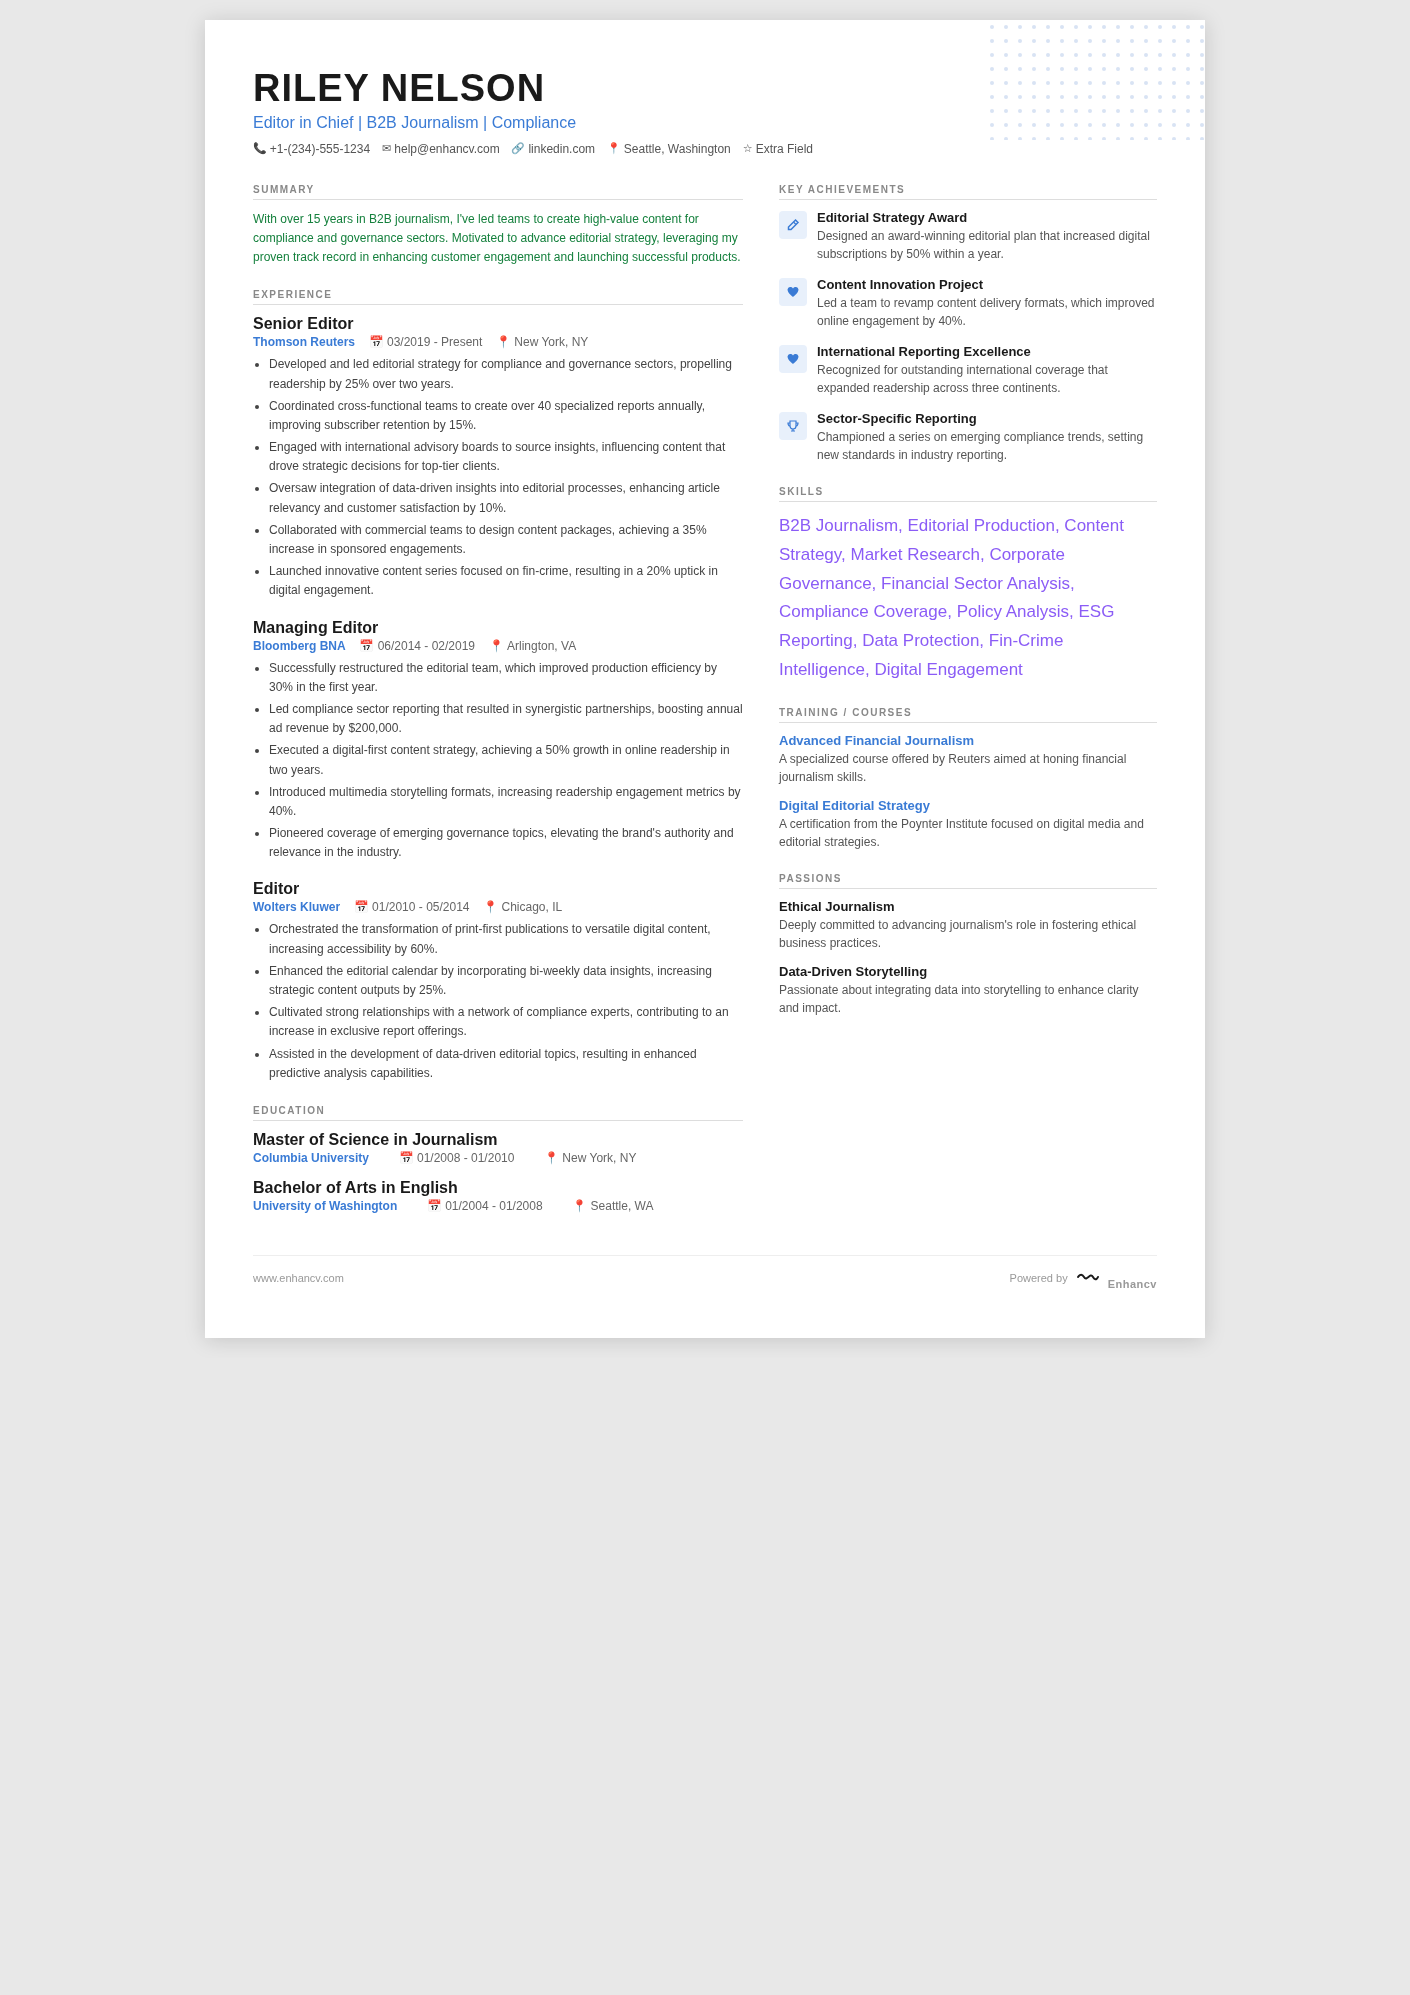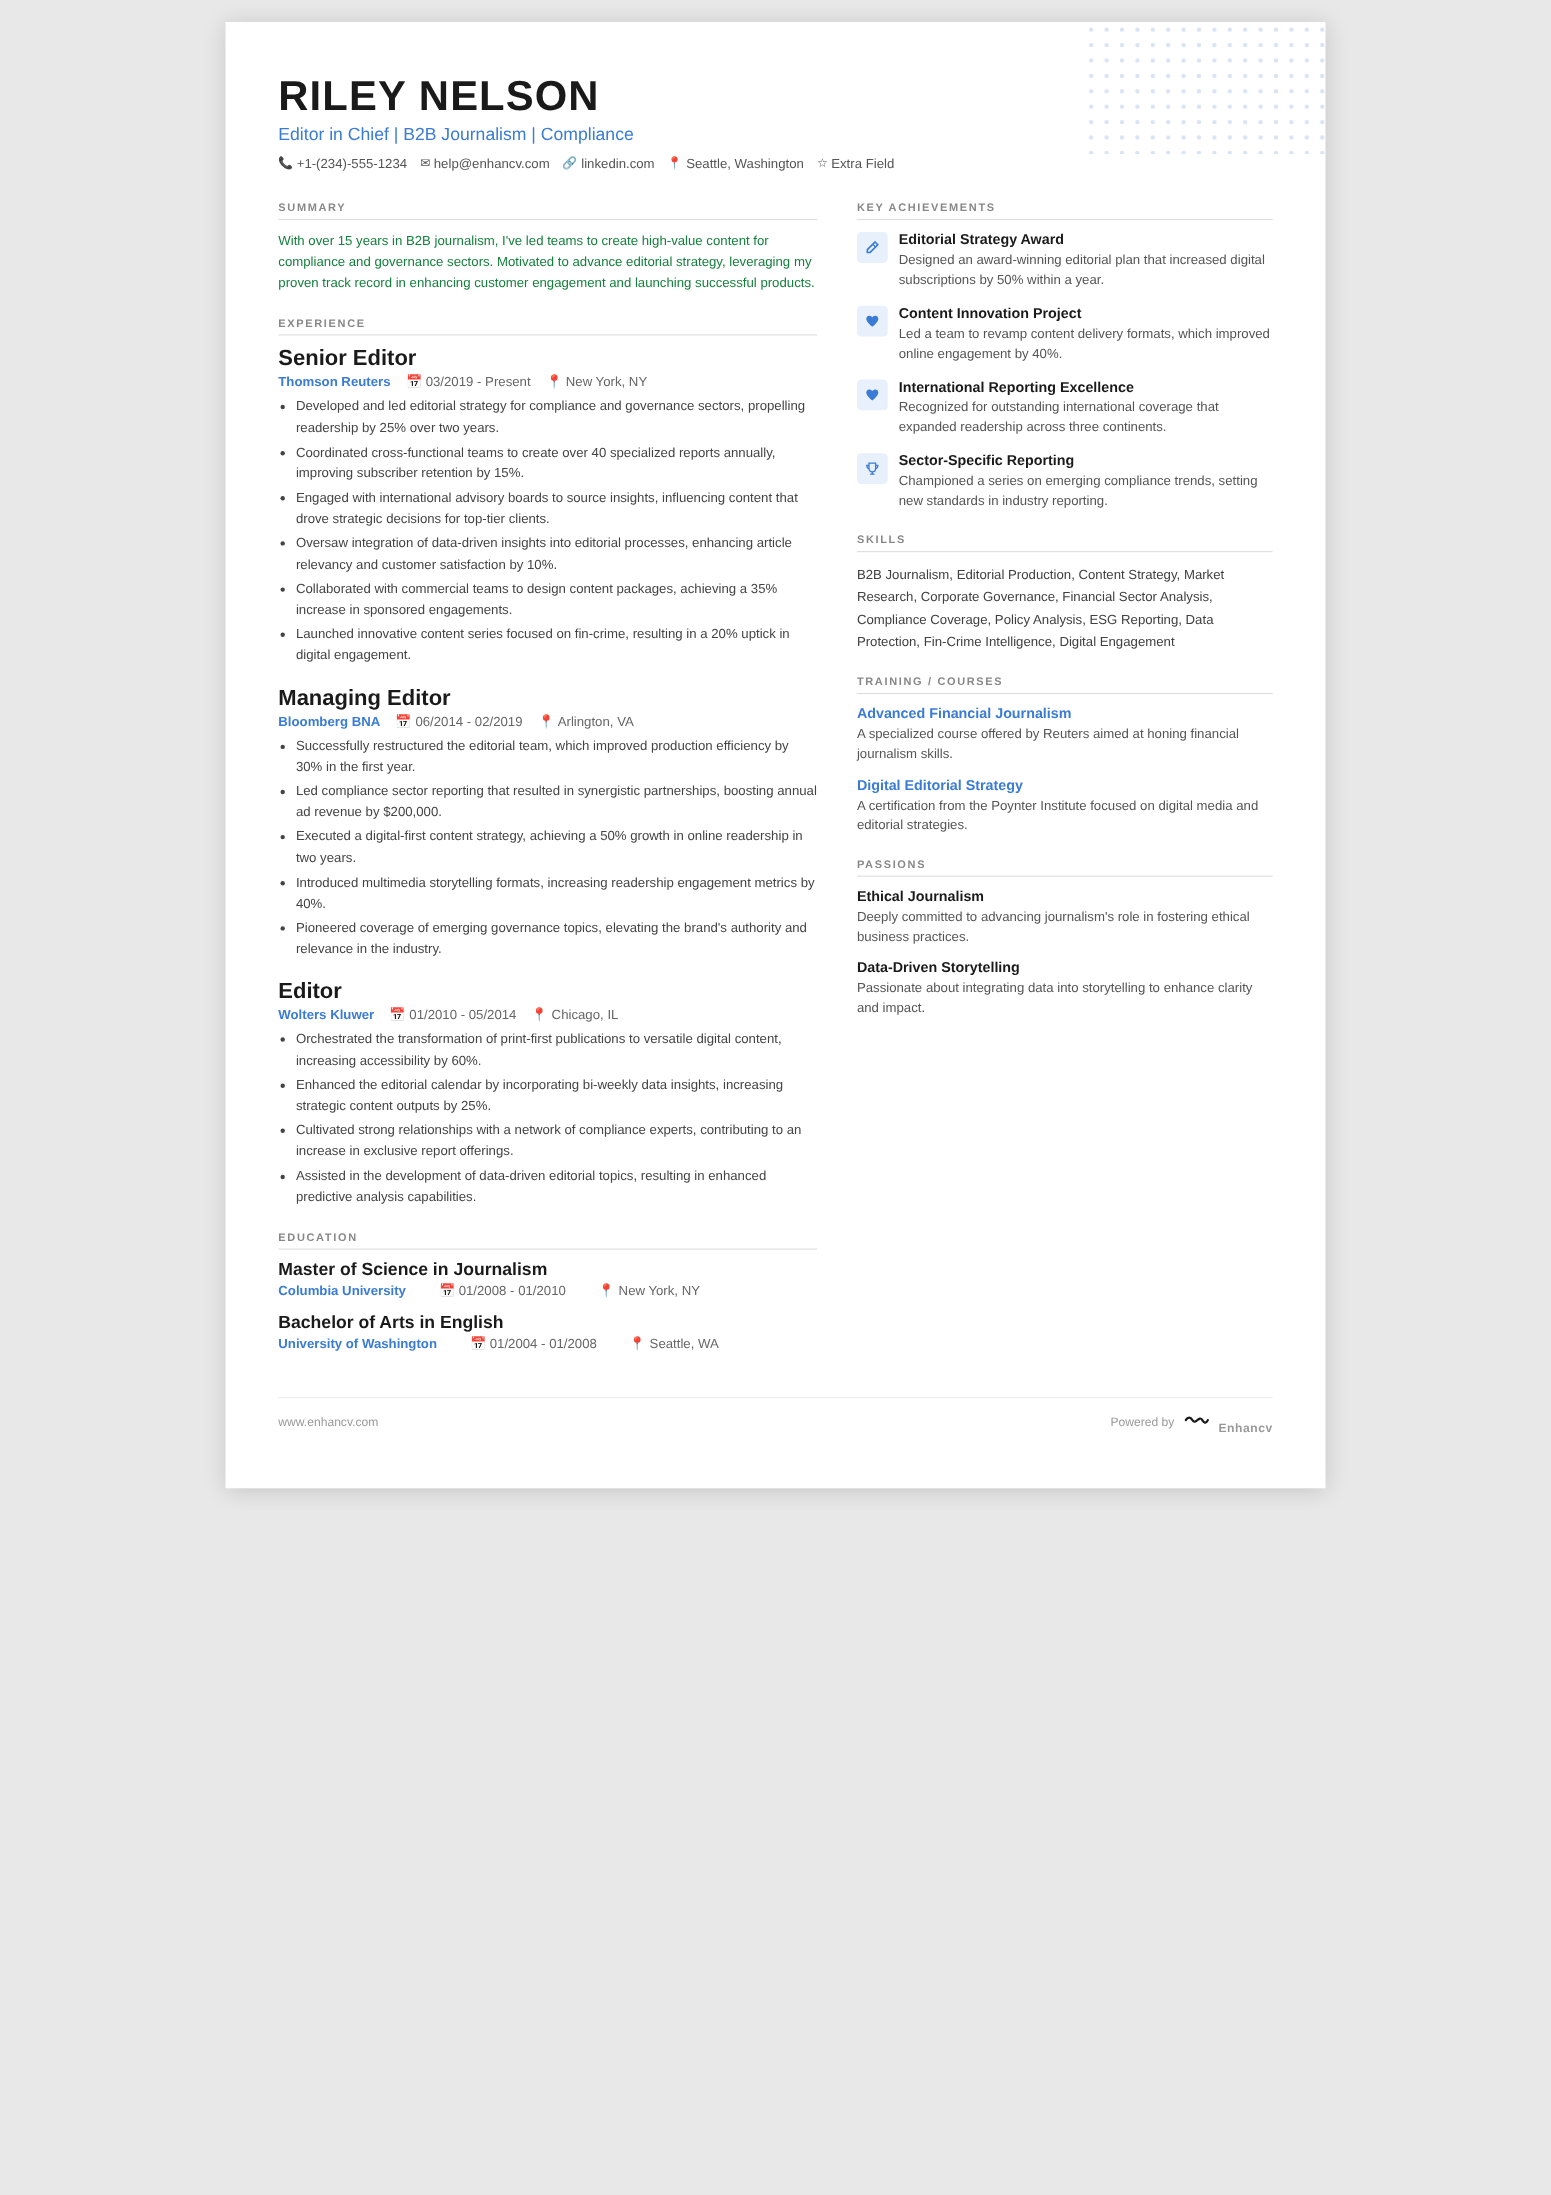--- a/index.html
+++ b/index.html
@@ -93,21 +93,21 @@
     .summary-text {
       font-size: 12px;
       color: #15803d;
       line-height: 1.6;
     }
     
     .job {
       margin-bottom: 18px;
     }
     .job-title {
-      font-size: 20px;
+      font-size: 16px;
       font-weight: 700;
       color: #1a1a1a;
       margin-bottom: 2px;
     }
     .job-meta {
       display: flex;
       align-items: center;
       gap: 14px;
       margin-bottom: 6px;
       font-size: 12px;
@@ -210,22 +210,22 @@
       color: #1a1a1a;
       margin-bottom: 2px;
     }
     .achievement-desc {
       font-size: 12px;
       color: #555;
       line-height: 1.5;
     }
     
     .skills-text {
-      font-size: 12px;
-      color: #404040;
+      font-size: 17px;
+      color: #8b5cf6;
       line-height: 1.7;
     }
     
     .training-item {
       margin-bottom: 12px;
     }
     .training-title {
       font-size: 13px;
       font-weight: 600;
       color: #3a7bd5;

